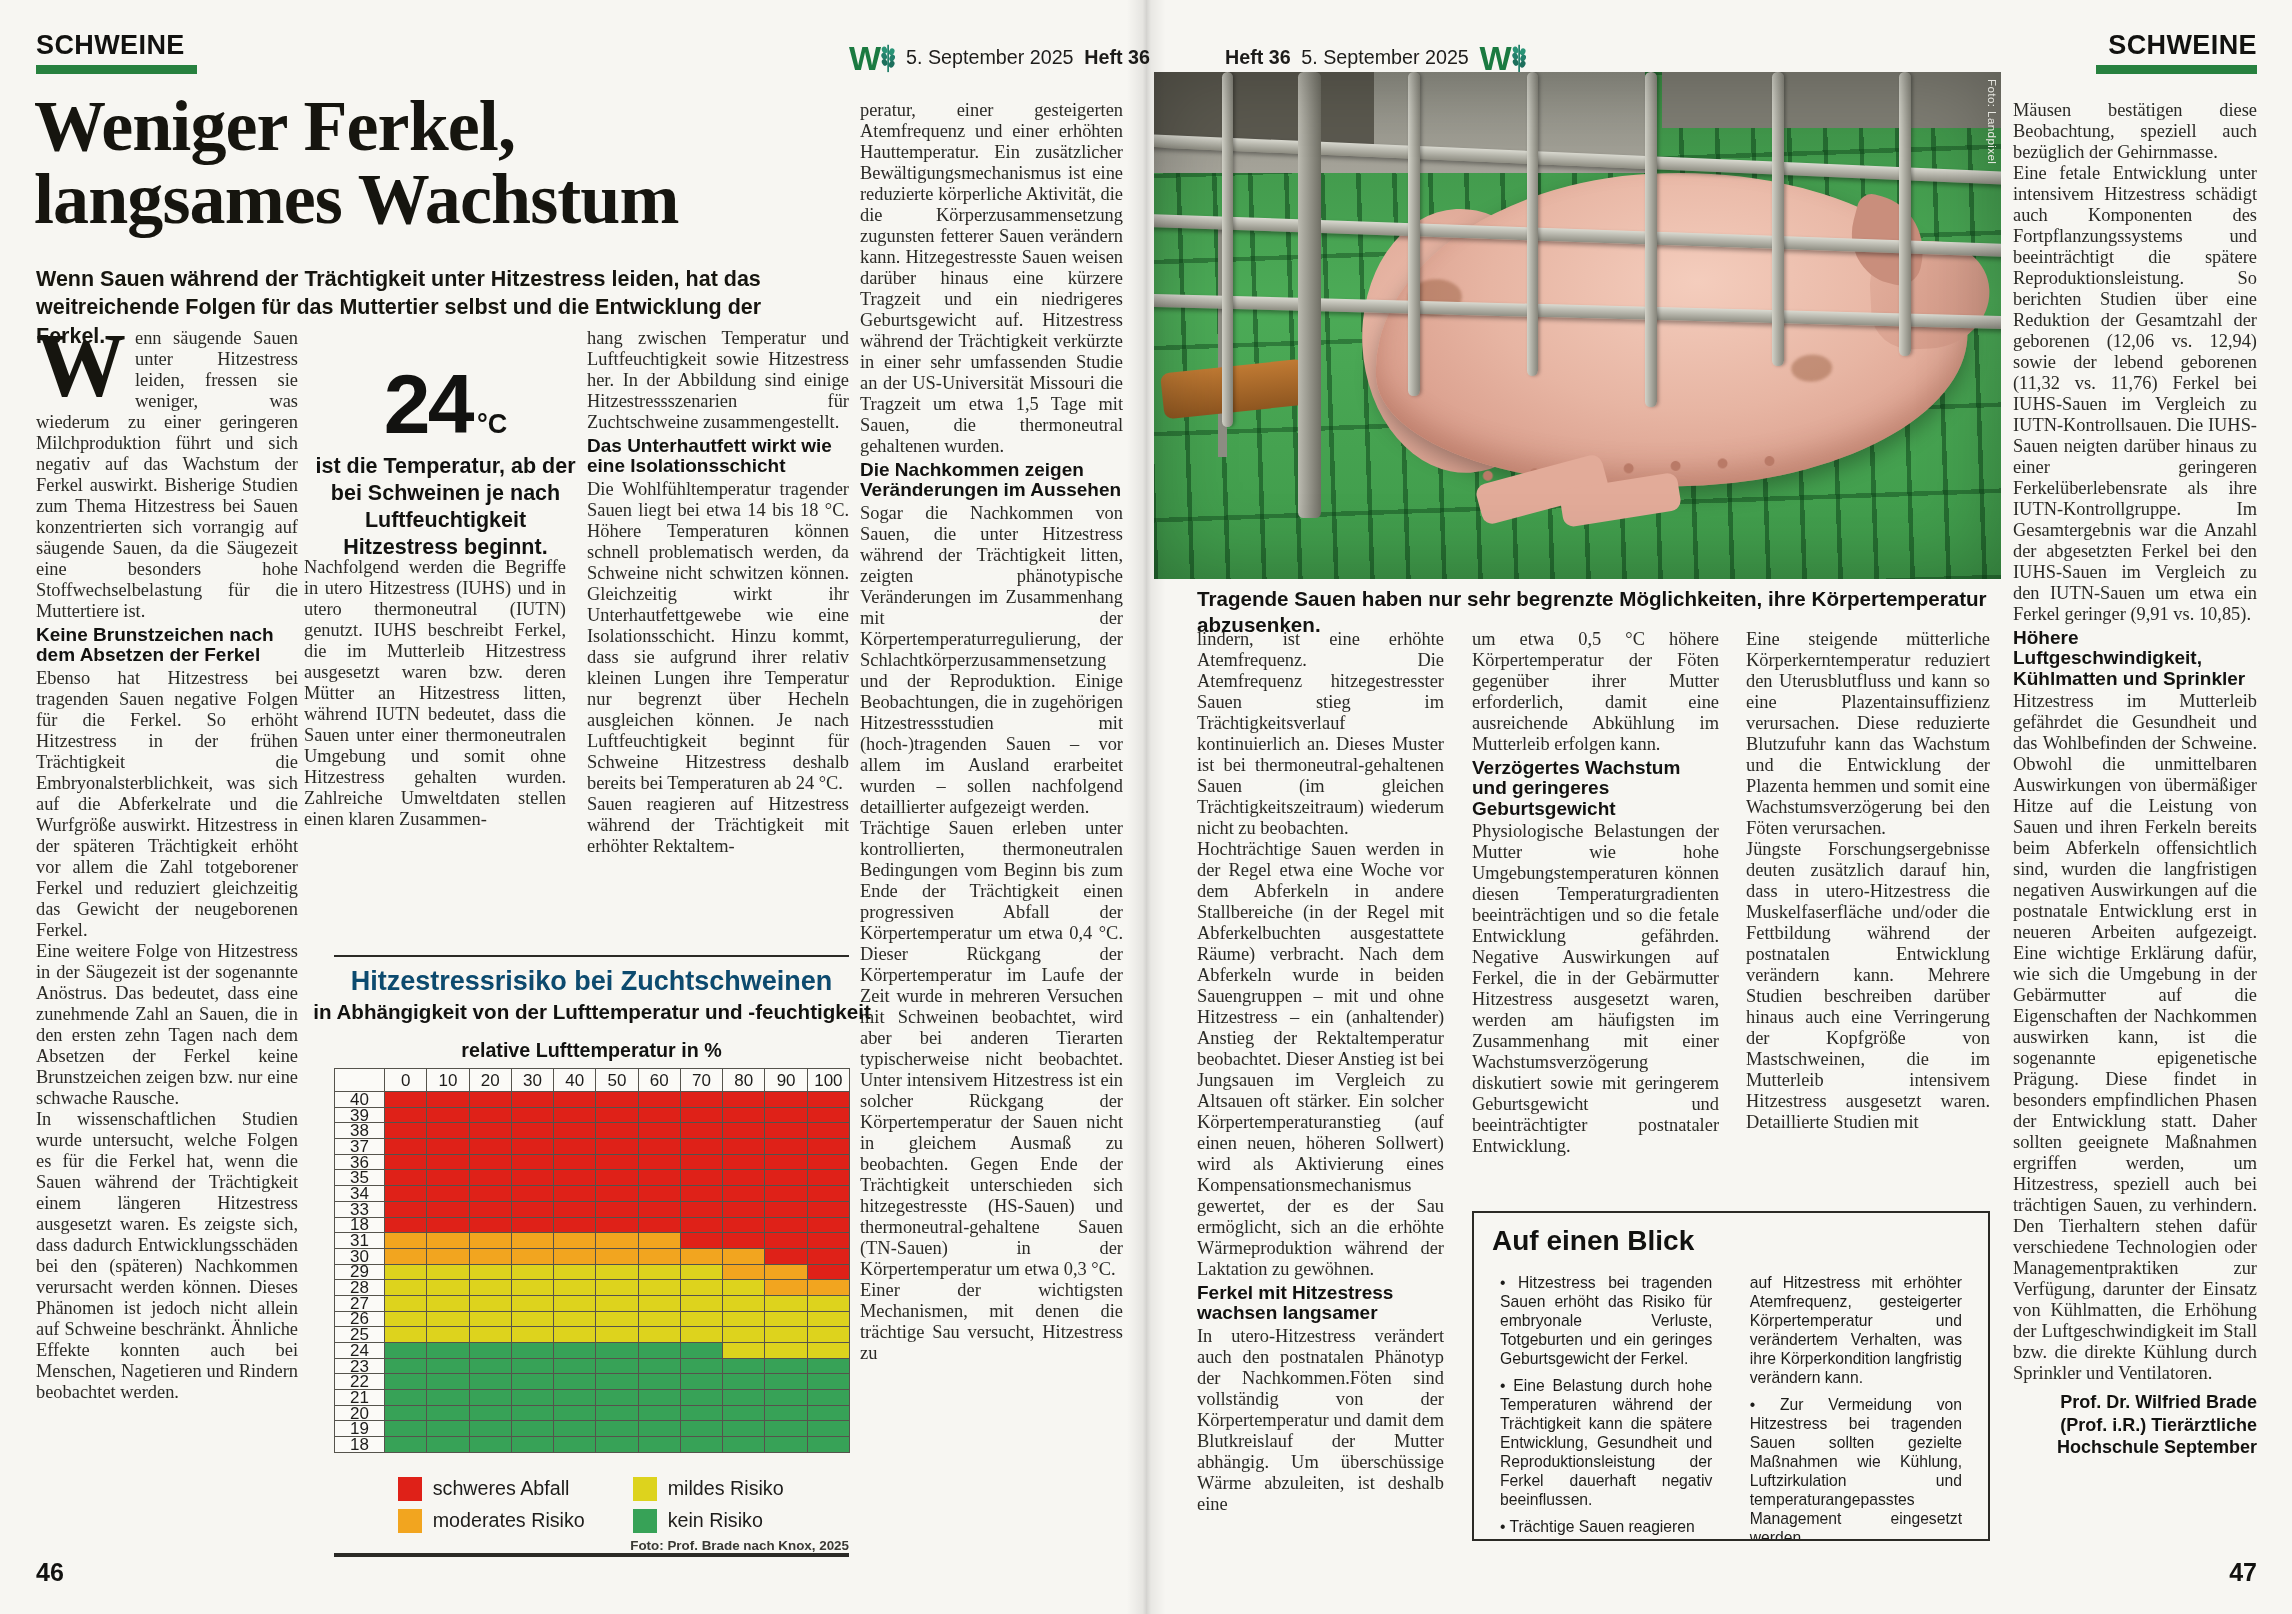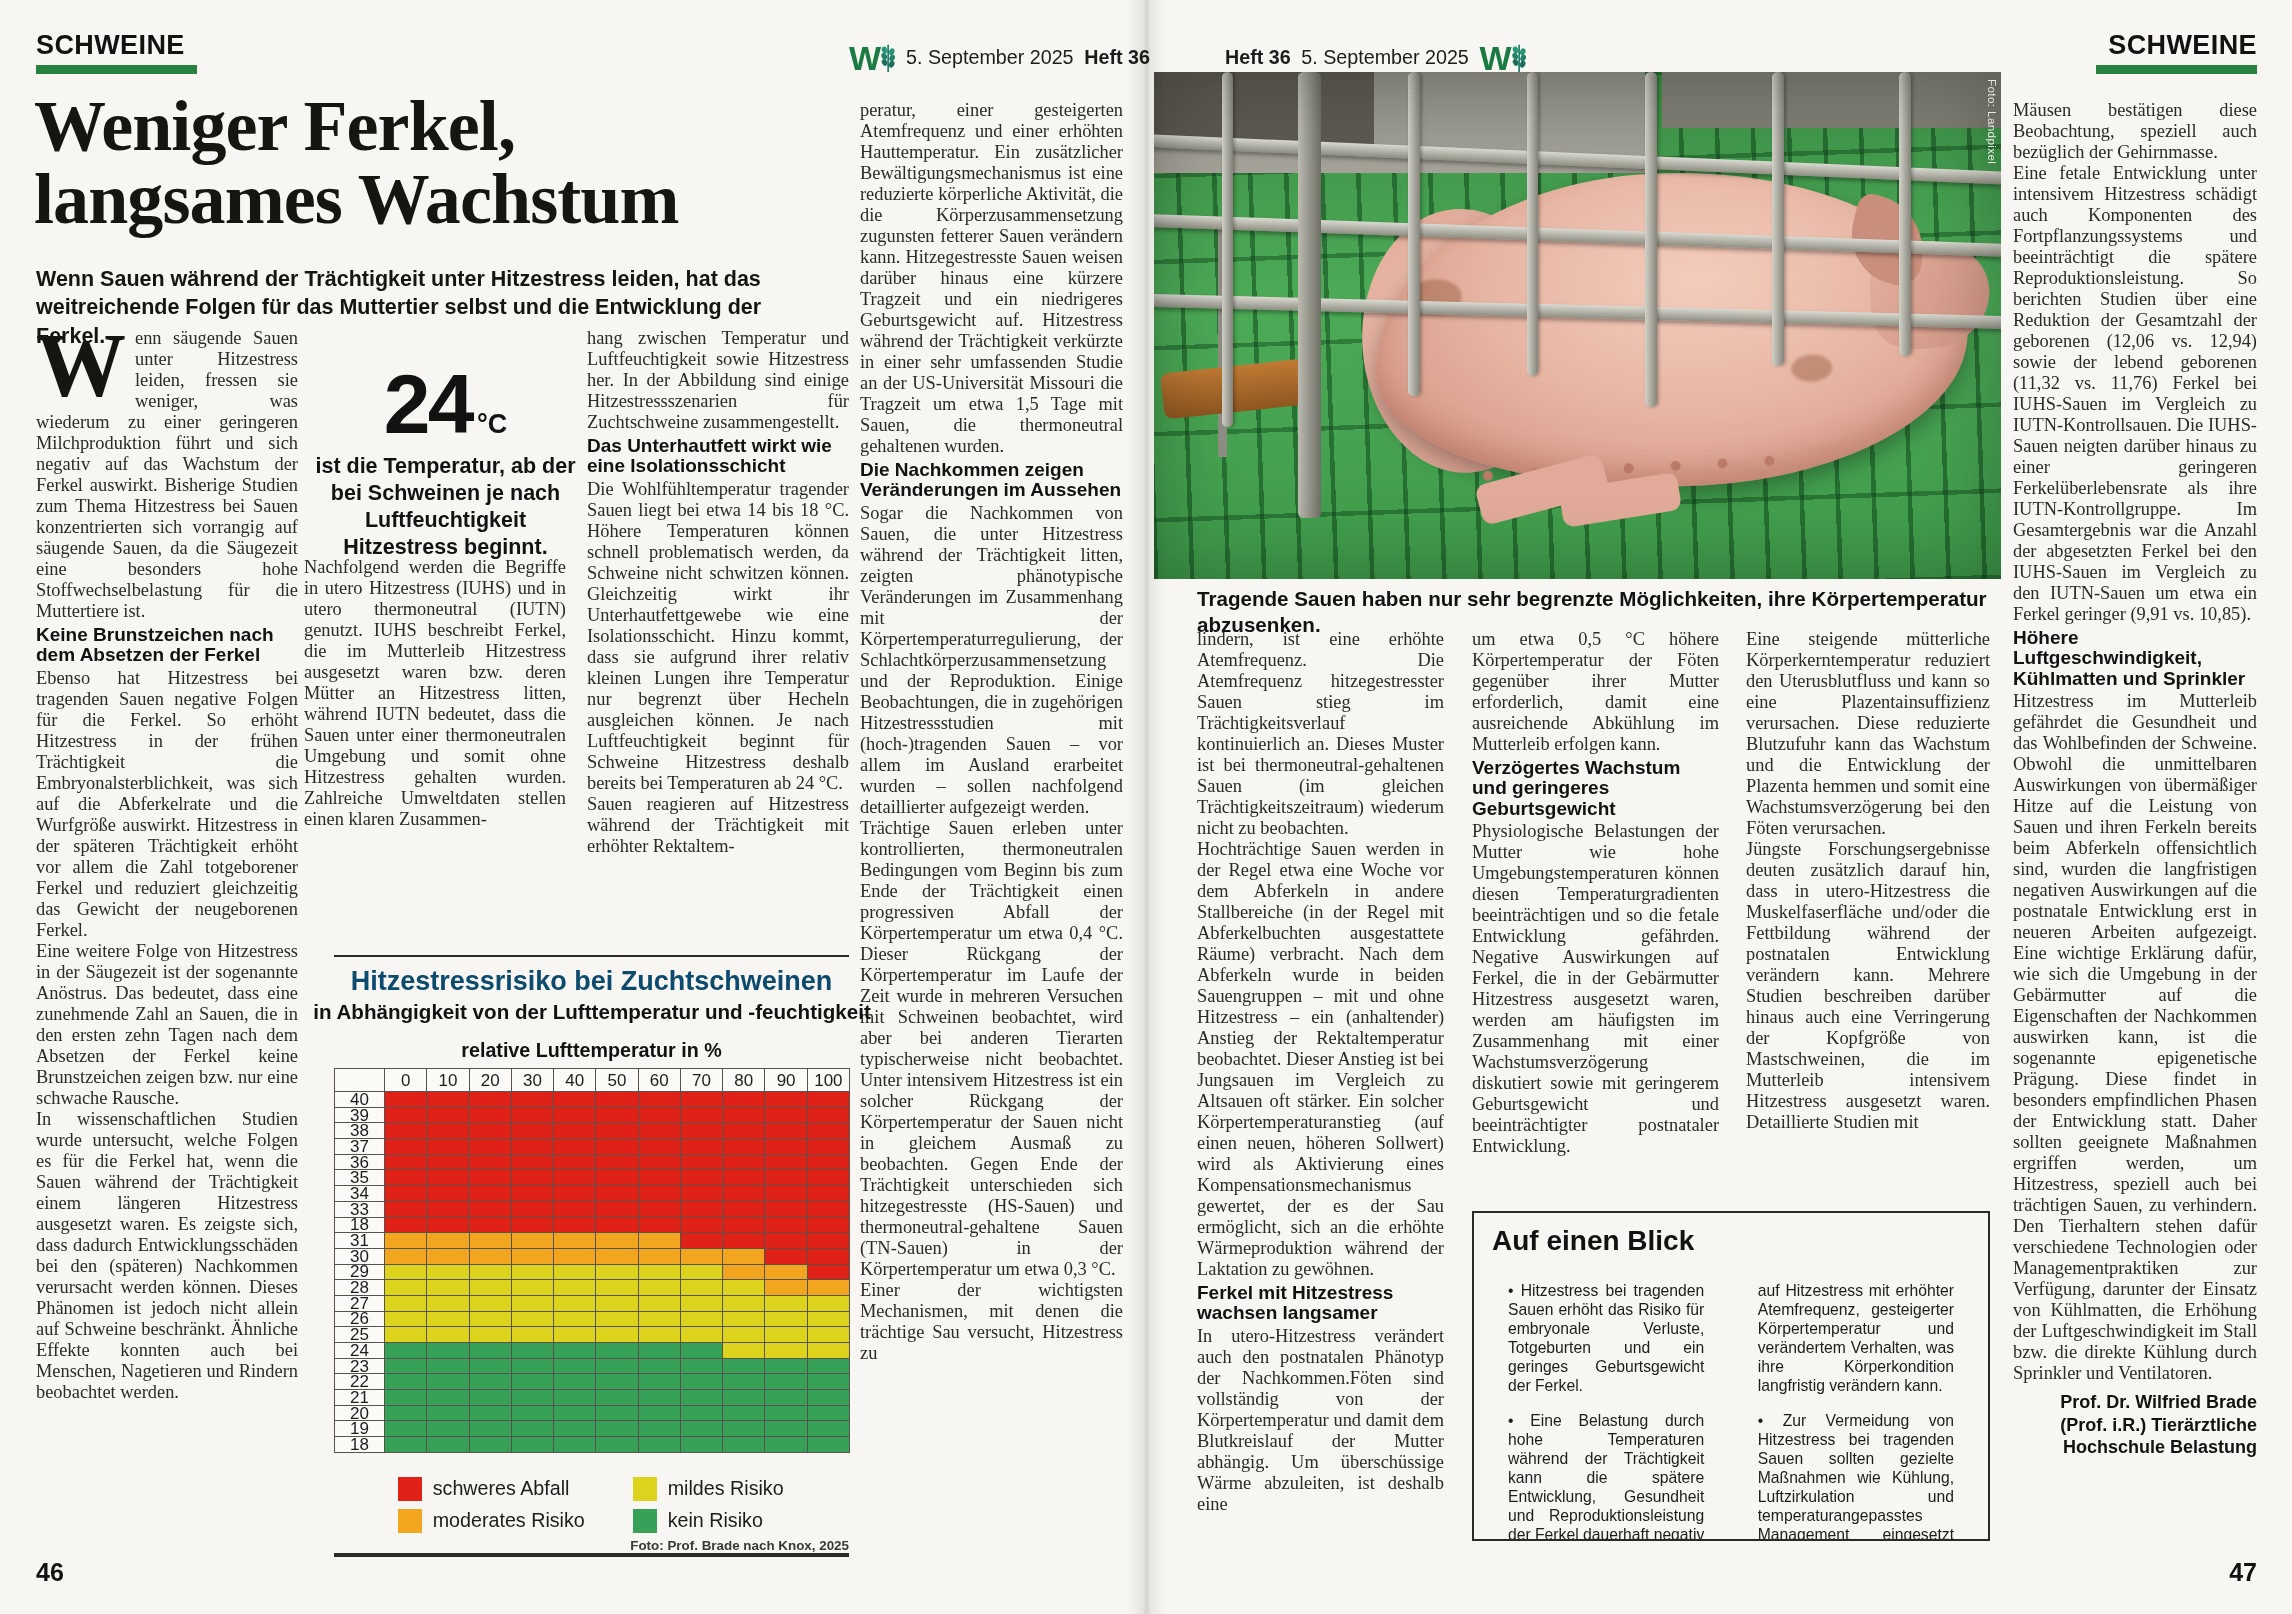--- a/index.html
+++ b/index.html
@@ -113,21 +113,21 @@
   .cC{left:1746px;top:629px;width:244px;height:548px;}
   .cD{left:2013px;top:100px;width:244px;height:1447px;}
   .author-line{font:700 18px/22.4px "Liberation Sans",sans-serif;text-align:right;color:#121210;margin:0;}
   .author-block{margin-top:7.2px;}
   
   .glance{position:absolute;left:1472px;top:1211px;width:518px;height:330px;border:2.7px solid #2b2a26;
           background:#f7f6f2;box-sizing:border-box;padding:12.5px 18px;overflow:hidden;}
   .glance-title{font:700 28px/1.1 "Liberation Sans",sans-serif;color:#121210;margin:0 0 9px;}
   .glance-cols{display:flex;gap:21.5px;}
   .glance-col{flex:1;text-align:justify;font:15.7px/19px "Liberation Sans",sans-serif;color:#1d1c1a;}
-  .glance-col p{margin:16px;}
+  .glance-col p{margin:8px;}
   .glance-col p.bullet::before{content:"• ";}
   
   .pageno{position:absolute;top:1560px;font:700 25px/1 "Liberation Sans",sans-serif;color:#121210;}
   .pageno.left{left:36px;}
   .pageno.right{right:36px;text-align:right;}
 </style>
 </head>
 <body>
 
 <div class="spread">
@@ -580,21 +580,21 @@
   </div>
 
   <div class="col cD">
     <p>Mäusen bestätigen diese Beobachtung, speziell auch bezüglich der Gehirnmasse.</p>
     <p>Eine fetale Entwicklung unter intensivem Hitzestress schädigt auch Komponenten des Fortpflanzungssystems und beeinträchtigt die spätere Reproduktionsleistung. So berichten Studien über eine Reduktion der Gesamtzahl der geborenen (12,06 vs. 12,94) sowie der lebend geborenen (11,32 vs. 11,76) Ferkel bei IUHS-Sauen im Vergleich zu IUTN-Kontrollsauen. Die IUHS-Sauen neigten darüber hinaus zu einer geringeren Ferkelüberlebensrate als ihre IUTN-Kontrollgruppe. Im Gesamtergebnis war die Anzahl der abgesetzten Ferkel bei den IUHS-Sauen im Vergleich zu den IUTN-Sauen um etwa ein Ferkel geringer (9,91 vs. 10,85).</p>
     <p class="sh">Höhere Luftgeschwindigkeit, Kühlmatten und Sprinkler</p>
     <p>Hitzestress im Mutterleib gefährdet die Gesundheit und das Wohlbefinden der Schweine. Obwohl die unmittelbaren Auswirkungen von übermäßiger Hitze auf die Leistung von Sauen und ihren Ferkeln bereits beim Abferkeln offensichtlich sind, wurden die langfristigen negativen Auswirkungen auf die postnatale Entwicklung erst in neueren Arbeiten aufgezeigt. Eine wichtige Erklärung dafür, wie sich die Umgebung in der Gebärmutter auf die Eigenschaften der Nachkommen auswirken kann, ist die sogenannte epigenetische Prägung. Diese findet in besonders empfindlichen Phasen der Entwicklung statt. Daher sollten geeignete Maßnahmen ergriffen werden, um Hitzestress, speziell auch bei trächtigen Sauen, zu verhindern. Den Tierhaltern stehen dafür verschiedene Technologien oder Managementpraktiken zur Verfügung, darunter der Einsatz von Kühlmatten, die Erhöhung der Luftgeschwindigkeit im Stall bzw. die direkte Kühlung durch Sprinkler und Ventilatoren.</p>
     <div class="author-block">
       <p class="author-line">Prof. Dr. Wilfried Brade</p>
       <p class="author-line">(Prof. i.R.) Tierärztliche</p>
-      <p class="author-line">Hochschule Belastung</p>
+      <p class="author-line">Hochschule September</p>
     </div>
   </div>
 
   <div class="glance">
     <p class="glance-title">Auf einen Blick</p>
     <div class="glance-cols">
       <div class="glance-col">
         <p class="bullet">Hitzestress bei tragenden Sauen erhöht das Risiko für embryonale Verluste, Totgeburten und ein geringes Geburtsgewicht der Ferkel.</p>
         <p class="bullet">Eine Belastung durch hohe Temperaturen während der Trächtigkeit kann die spätere Entwicklung, Gesundheit und Reproduktionsleistung der Ferkel dauerhaft negativ beeinflussen.</p>
         <p class="bullet">Trächtige Sauen reagieren</p>

